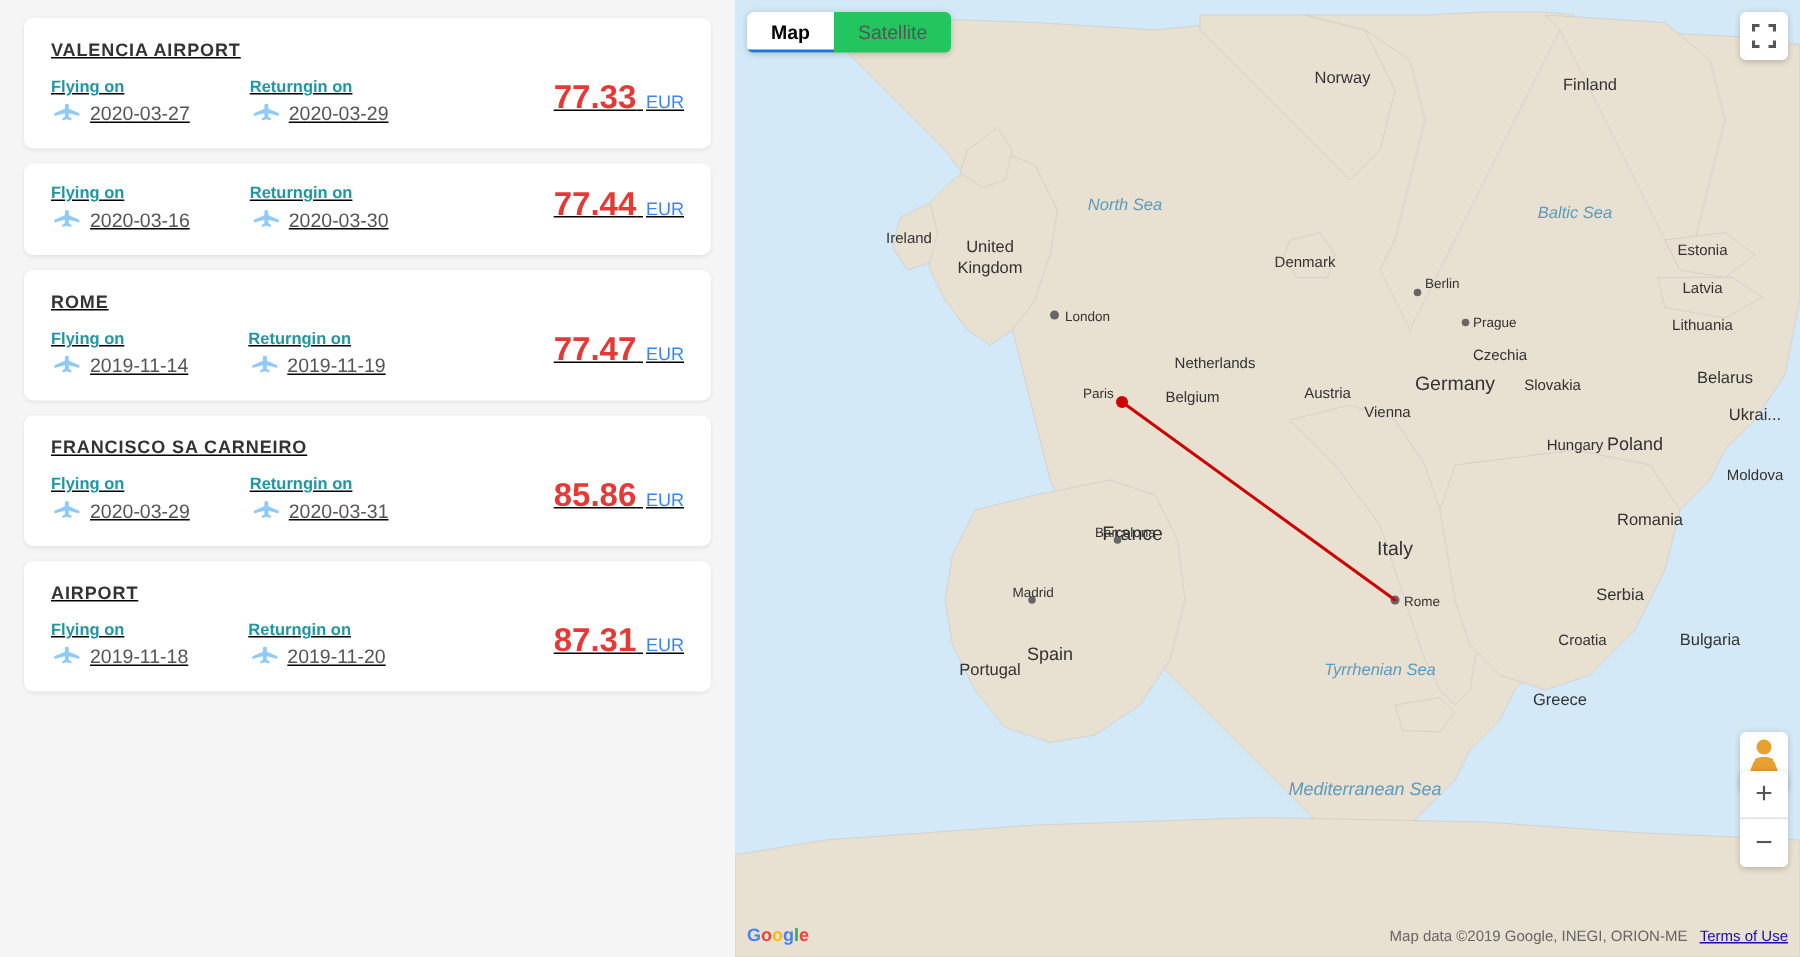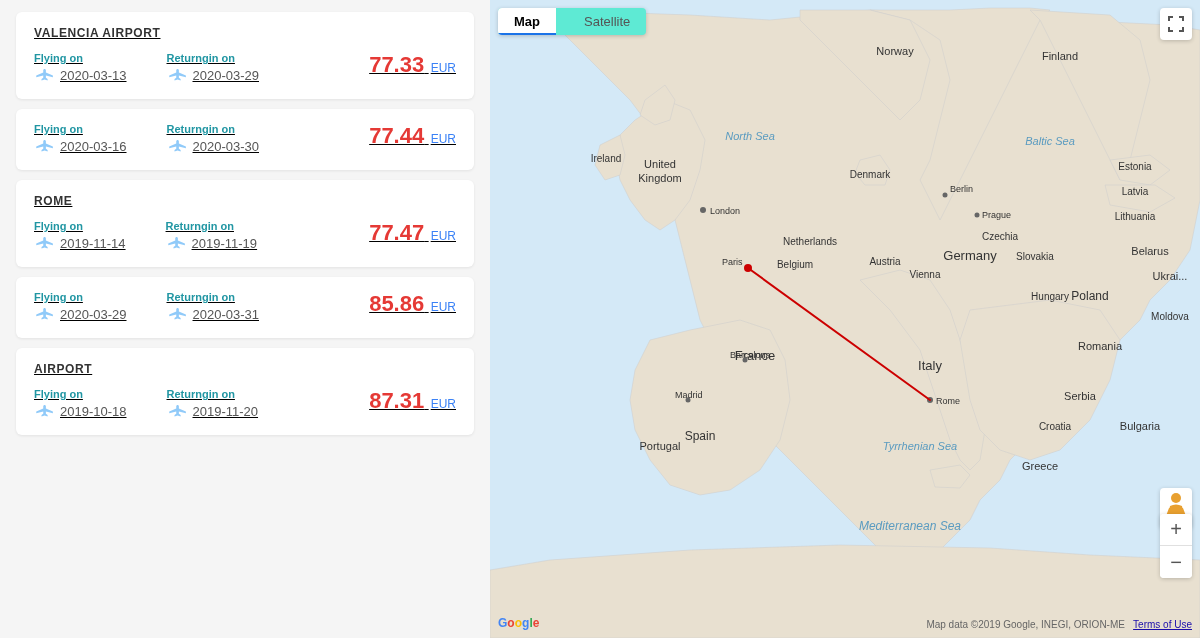--- a/index.html
+++ b/index.html
@@ -108,27 +108,26 @@
       flex: 1;
       position: relative;
       background: #e8f0f7;
       overflow: hidden;
     }
 
     .map-controls {
       position: absolute;
       top: 8px;
       left: 8px;
-      background: #5eead4;
+      background: #22c55e;
       border-radius: 4px;
       box-shadow: 0 1px 4px rgba(0,0,0,0.2);
       display: flex;
       overflow: hidden;
       z-index: 10;
-      gap: 12px;
     }
 
     .map-tab {
       padding: 6px 16px;
       font-size: 13px;
       font-weight: 500;
       cursor: pointer;
       border: none;
       background: transparent;
     }
@@ -246,21 +245,21 @@
     <div class="flight-card">
       <div class="airport-name">VALENCIA AIRPORT</div>
       <div class="flight-info-row">
         <div class="flight-dates">
           <div class="date-group">
             <span class="date-label">Flying on</span>
             <div class="date-value-row">
               <span class="plane-icon"><svg viewBox="0 0 24 16" fill="none" xmlns="http://www.w3.org/2000/svg" style="width:22px;height:14px">
     <path d="M21 7.5L13 4V1.5C13 0.67 12.33 0 11.5 0C10.67 0 10 0.67 10 1.5V4L2 7.5V9.5L10 7.5V10L8 11.5V13L11.5 12L15 13V11.5L13 10V7.5L21 9.5V7.5Z" fill="#90caf9"></path>
   </svg></span>
-              <span class="date-value">2020-03-13</span>
+              <span class="date-value">2020-03-27</span>
             </div>
           </div>
           <div class="date-group">
             <span class="date-label">Returngin on</span>
             <div class="date-value-row">
               <span class="plane-icon"><svg viewBox="0 0 24 16" fill="none" xmlns="http://www.w3.org/2000/svg" style="width:22px;height:14px">
     <path d="M21 7.5L13 4V1.5C13 0.67 12.33 0 11.5 0C10.67 0 10 0.67 10 1.5V4L2 7.5V9.5L10 7.5V10L8 11.5V13L11.5 12L15 13V11.5L13 10V7.5L21 9.5V7.5Z" fill="#90caf9"></path>
   </svg></span>
               <span class="date-value">2020-03-29</span>
             </div>
@@ -323,20 +322,21 @@
             </div>
           </div>
         </div>
         <div class="price-block">
           <span class="price-amount">77.47</span>
           <span class="price-currency">EUR</span>
         </div>
       </div>
     </div>
     <div class="flight-card">
+      <div class="airport-name">FRANCISCO SA CARNEIRO</div>
       <div class="flight-info-row">
         <div class="flight-dates">
           <div class="date-group">
             <span class="date-label">Flying on</span>
             <div class="date-value-row">
               <span class="plane-icon"><svg viewBox="0 0 24 16" fill="none" xmlns="http://www.w3.org/2000/svg" style="width:22px;height:14px">
     <path d="M21 7.5L13 4V1.5C13 0.67 12.33 0 11.5 0C10.67 0 10 0.67 10 1.5V4L2 7.5V9.5L10 7.5V10L8 11.5V13L11.5 12L15 13V11.5L13 10V7.5L21 9.5V7.5Z" fill="#90caf9"></path>
   </svg></span>
               <span class="date-value">2020-03-29</span>
             </div>
@@ -360,21 +360,21 @@
     <div class="flight-card">
       <div class="airport-name">AIRPORT</div>
       <div class="flight-info-row">
         <div class="flight-dates">
           <div class="date-group">
             <span class="date-label">Flying on</span>
             <div class="date-value-row">
               <span class="plane-icon"><svg viewBox="0 0 24 16" fill="none" xmlns="http://www.w3.org/2000/svg" style="width:22px;height:14px">
     <path d="M21 7.5L13 4V1.5C13 0.67 12.33 0 11.5 0C10.67 0 10 0.67 10 1.5V4L2 7.5V9.5L10 7.5V10L8 11.5V13L11.5 12L15 13V11.5L13 10V7.5L21 9.5V7.5Z" fill="#90caf9"></path>
   </svg></span>
-              <span class="date-value">2019-10-18</span>
+              <span class="date-value">2019-11-18</span>
             </div>
           </div>
           <div class="date-group">
             <span class="date-label">Returngin on</span>
             <div class="date-value-row">
               <span class="plane-icon"><svg viewBox="0 0 24 16" fill="none" xmlns="http://www.w3.org/2000/svg" style="width:22px;height:14px">
     <path d="M21 7.5L13 4V1.5C13 0.67 12.33 0 11.5 0C10.67 0 10 0.67 10 1.5V4L2 7.5V9.5L10 7.5V10L8 11.5V13L11.5 12L15 13V11.5L13 10V7.5L21 9.5V7.5Z" fill="#90caf9"></path>
   </svg></span>
               <span class="date-value">2019-11-20</span>
             </div>

